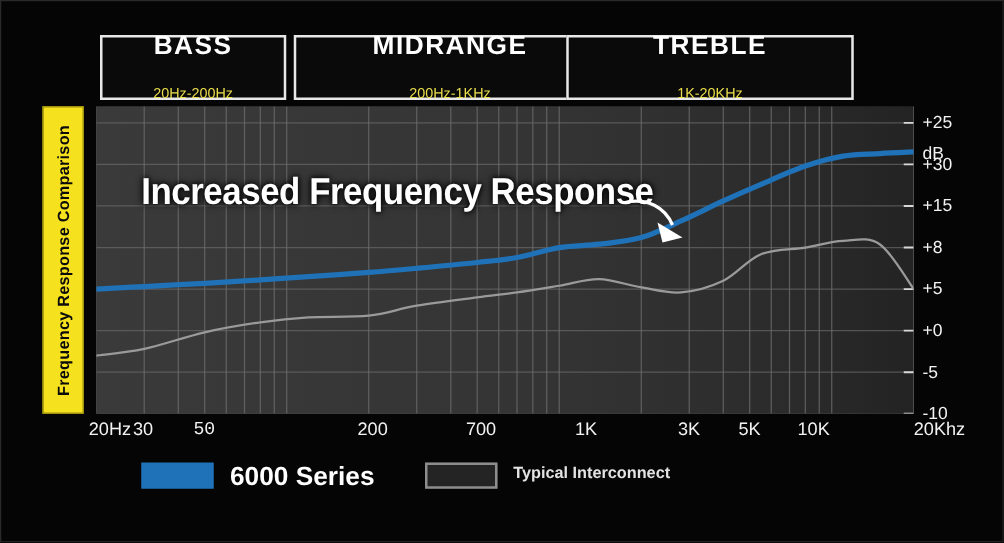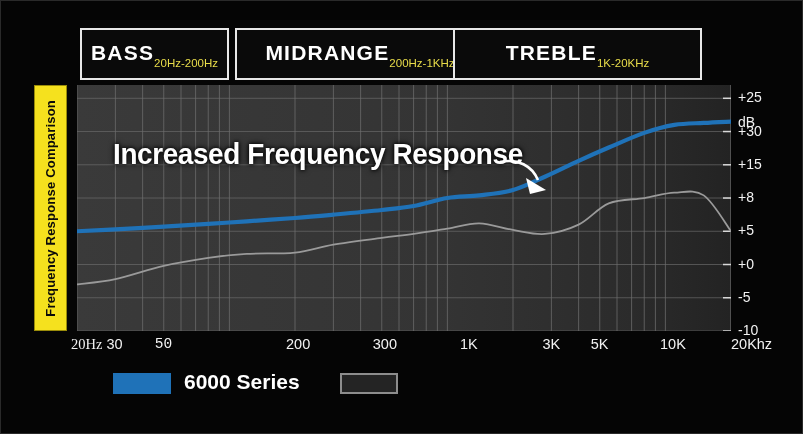--- a/index.html
+++ b/index.html
@@ -5,29 +5,29 @@
   html,body{margin:0;padding:0;background:#000;}
   body{width:803px;height:434px;overflow:hidden;
        font-family:"Liberation Sans",sans-serif;}
 
   #root{position:relative;width:803px;height:434px;background:#050505;
         border:1px solid #2a2a2a;box-sizing:border-box;}
 
   
   .band{position:absolute;top:27px;height:52px;border:2px solid #e8e8e8;
         background:#0a0a0a;box-sizing:border-box;
-        display:flex;flex-direction:row;align-items:center;
+        display:flex;flex-direction:column;align-items:center;
         justify-content:center;}
   .band-name{color:#ffffff;font-weight:bold;font-size:21px;
              letter-spacing:1.2px;line-height:1;margin-bottom:3px;}
   .band-range{color:#e9dd4a;font-size:11.5px;line-height:1;margin-top:20px;}
 
   #band-bass{left:79px;width:149px;}
   #band-mid{left:234px;width:250px;}
-  #band-treble{left:452px;width:249px;}
+  #band-treble{left:452px;width:230px;}
 
   
   #ylabel{position:absolute;left:33px;top:84px;width:33px;height:246px;
           background:#f5e11e;border:1px solid #9a8c0a;box-sizing:border-box;
           display:flex;align-items:center;justify-content:center;}
   #ylabel span{writing-mode:vertical-rl;transform:rotate(180deg);
                color:#0a0a0a;font-size:13px;font-weight:bold;
                letter-spacing:.2px;white-space:nowrap;}
 
   
@@ -45,21 +45,21 @@
   
   #annot{position:absolute;left:112px;top:138px;color:#ffffff;
          font-size:30px;font-weight:bold;letter-spacing:-.4px;
          line-height:1;white-space:nowrap;
          transform:scaleX(.93);transform-origin:left center;
          text-shadow:0 0 4px #000,0 0 7px #000;}
   #arrow{position:absolute;left:497px;top:155px;}
 
   
   #legend{position:absolute;left:84px;top:369px;height:24px;
-          display:flex;align-items:flex-end;padding-left:28px;}
+          display:flex;align-items:flex-start;padding-left:28px;}
   .sw{width:58px;height:21px;margin-right:13px;}
   #sw-blue{background:#1f72b8;}
   #sw-gray{background:#242424;border:2px solid #8d8d8d;box-sizing:border-box;}
   .lg-blue{color:#ffffff;font-size:21px;font-weight:bold;margin-right:40px;}
   .lg-gray{color:#e3e3e3;font-size:13px;font-weight:bold;}
 </style>
 </head>
 <body>
 
 <div id="root">
@@ -143,37 +143,38 @@
       <div class="yt" style="top: 122.541px;">+30</div>
       <div class="yt" style="top: 155.784px;">+15</div>
       <div class="yt" style="top: 189.027px;">+8</div>
       <div class="yt" style="top: 222.27px;">+5</div>
       <div class="yt" style="top: 255.514px;">+0</div>
       <div class="yt" style="top: 288.757px;">-5</div>
       <div class="yt" style="top: 322px;">-10</div>
     </div>
 
   <div id="xtick-labels">
-      <div class="xt" style="left: 70px; font-family: Liberation Serif, serif;">20Hz</div>
+      <div class="xt" style="left: 70px;">20Hz</div>
       <div class="xt" style="left: 105.388px;">30</div>
       <div class="xt" style="left: 153.751px; font-family: Liberation Mono, monospace;">50</div>
       <div class="xt" style="left: 285px;">200</div>
-      <div class="xt" style="left: 371.751px;">300</div>
+      <div class="xt" style="left: 371.751px;">700</div>
       <div class="xt" style="left: 459px;">1K</div>
       <div class="xt" style="left: 541.388px;">3K</div>
       <div class="xt" style="left: 589.751px;">5K</div>
-      <div class="xt" style="left: 659px;">10K</div>
+      <div class="xt" style="left: 637px;">10K</div>
       <div class="xt" style="left: 694px; margin-left: 36px;">20Khz</div>
     </div>
 
   <div id="annot">Increased Frequency Response</div>
   <svg id="arrow" width="52" height="40">
     <path d="M2,6 C20,2 34,10 40,24" stroke="#ffffff" stroke-width="2.6" fill="none"></path>
     <path d="M28,22 L48,34 L32,38 Z" fill="#ffffff"></path>
   </svg>
 
   <div id="legend">
     <div class="sw" id="sw-blue"></div>
     <div class="lg-blue">6000 Series</div>
     <div class="sw" id="sw-gray"></div>
+    <div class="lg-gray">Typical Interconnect</div>
   </div>
 
 </div>
 
 </body></html>

